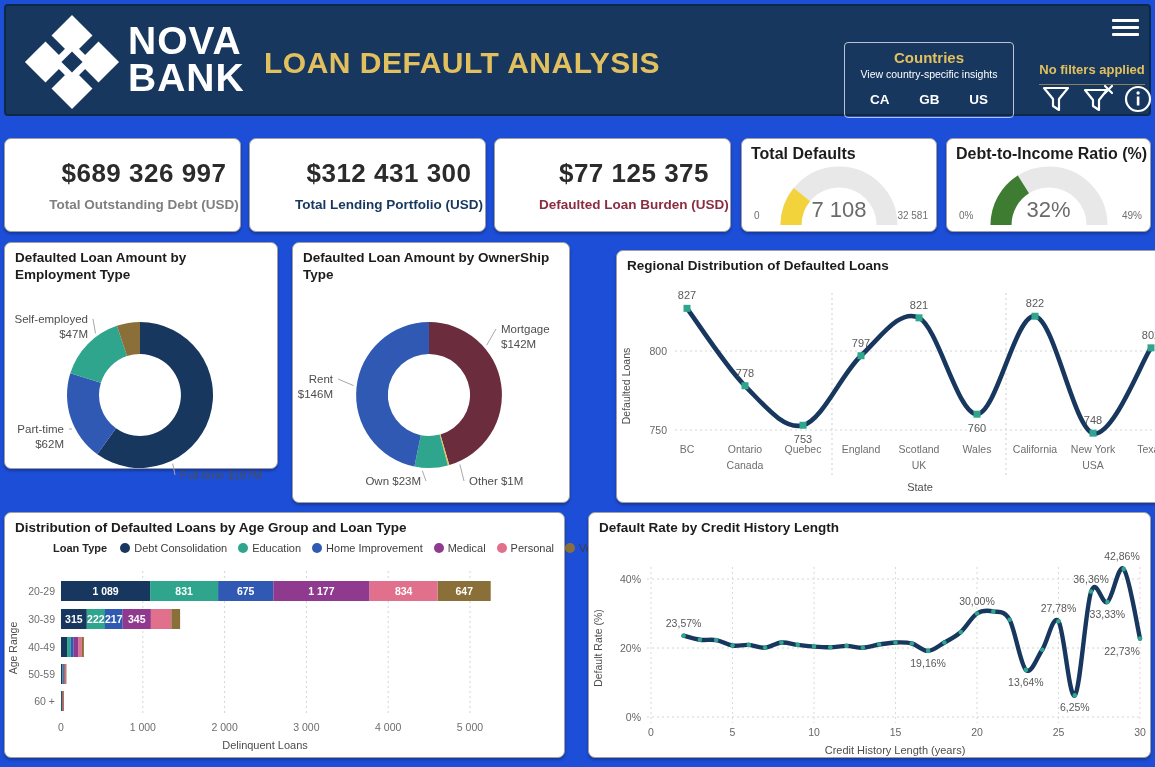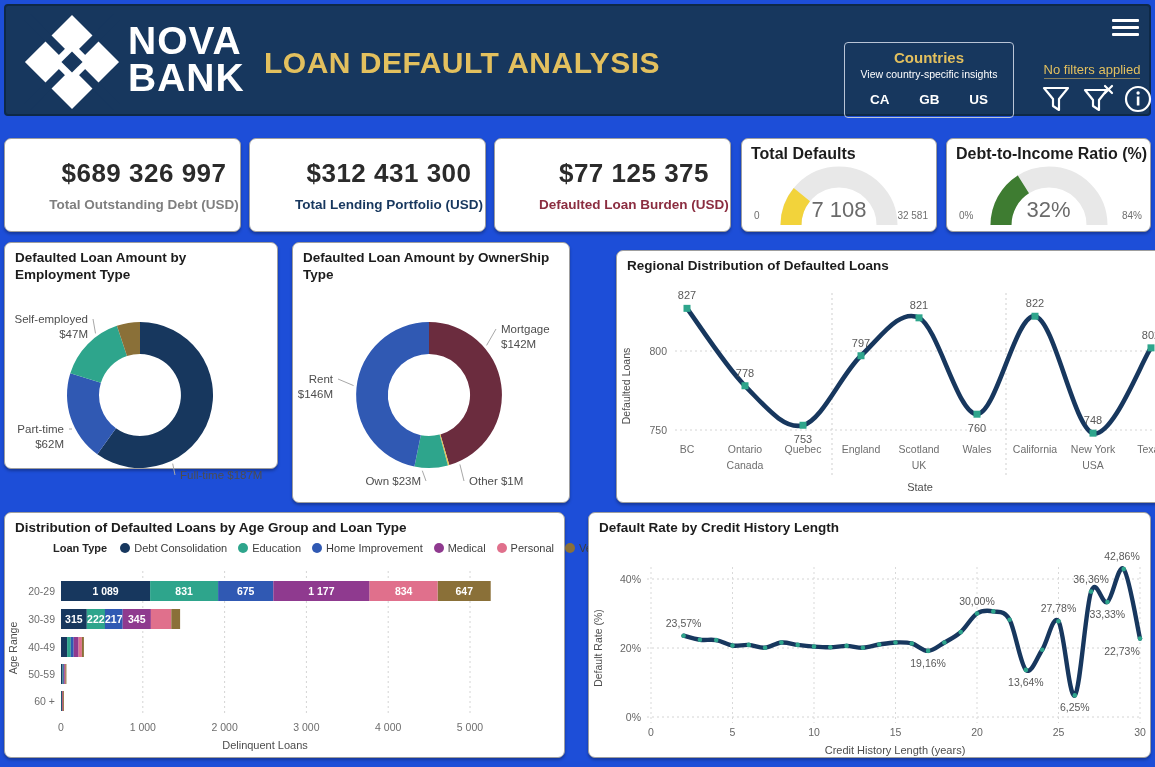--- a/index.html
+++ b/index.html
@@ -9,21 +9,21 @@
   
   .header{position:absolute;left:4px;top:4px;width:1147px;height:112px;background:#17375e;border:2px solid #0e2946;border-radius:4px;box-sizing:border-box;}
   .brand{position:absolute;left:122px;top:16px;color:#fff;font-weight:bold;font-size:39px;line-height:37px;letter-spacing:1px;}
   .main-title{position:absolute;left:258px;top:40px;color:#e3c05e;font-weight:bold;font-size:30px;letter-spacing:.5px;}
   .countries-panel{position:absolute;left:838px;top:36px;width:170px;height:76px;border:1px solid #b9c4d6;border-radius:4px;box-sizing:border-box;text-align:center;}
   .countries-title{color:#e3c05e;font-size:15px;font-weight:bold;margin-top:6px;}
   .countries-sub{color:#fff;font-size:10.5px;margin-top:2px;}
   .country-btns{display:flex;justify-content:space-around;margin-top:11px;padding:0 10px;}
   .country-btn{color:#fff;font-weight:bold;font-size:13.5px;cursor:pointer;background:none;border:none;font-family:inherit;}
   .filter-status{position:absolute;left:1026px;top:56px;width:120px;text-align:center;color:#e3c05e;font-size:13px;}
-  .filter-status span{border-bottom:1px solid rgba(227,192,94,.55);padding-bottom:1px;}
+  .filter-status span{border-bottom:1px solid rgba(227,192,94,.55);padding-bottom:7px;font-weight:bold;}
   .hdr-icons{position:absolute;left:1034px;top:78px;width:112px;display:flex;align-items:center;justify-content:space-between;}
   .hamburger{position:absolute;right:10px;top:9px;width:27px;cursor:pointer;}
   .hamburger div{height:3.5px;background:#fff;margin:3.5px 0;border-radius:1px;}
   
   .kpi{display:flex;flex-direction:column;align-items:center;justify-content:center;gap:8px;padding-left:43px;}
   .kpi-value{font-size:26px;font-weight:bold;color:#2b2b2b;letter-spacing:.5px;}
   .kpi-label{font-size:13.5px;font-weight:bold;}
   
   .gauge-title{position:absolute;left:9px;top:6px;font-size:16px;font-weight:bold;color:#1c1c1c;}
   .gauge-svg{position:absolute;left:50%;transform:translateX(-50%);bottom:4px;}
@@ -113,21 +113,21 @@
     <div class="gauge-max">32 581</div>
   </div>
   <div class="card" style="left:946px;top:138px;width:205px;height:94px;">
     <div class="gauge-title">Debt-to-Income Ratio (%)</div>
     <svg class="gauge-svg" id="gauge-svg-1" width="150" height="76">
         <path d="M 27 74 A 48 48 0 0 1 123 74" fill="none" stroke="#e8e8e8" stroke-width="21"></path>
         <path d="M 27 74 A 48 48 0 0 1 123 74" fill="none" stroke="#3e7c31" stroke-width="21" stroke-dasharray="48.3 150.8"></path>
       </svg>
     <div class="gauge-value">32%</div>
     <div class="gauge-min">0%</div>
-    <div class="gauge-max">84%</div>
+    <div class="gauge-max">49%</div>
   </div>
 
   <div class="card" style="left:4px;top:242px;width:274px;height:227px;">
     <div class="card-title">Defaulted Loan Amount by Employment Type</div>
     <svg class="chart-svg" id="donut-svg-0" style="top:40px;" width="274" height="219">
         <path d="M135.0,39.0 A73,73 0 1 1 92.3,171.2 L111.0,145.3 A41,41 0 1 0 135.0,71.0 Z" fill="#17375e"></path>
         <line x1="167.7" y1="180.6" x2="170.0" y2="192.0" stroke="#a8a8a8" stroke-width="1"></line>
         <text x="175" y="196" text-anchor="start" font-size="11.5" fill="#4d4d4d" font-family="Liberation Sans, sans-serif"><tspan x="175" dy="0">Full-time $187M</tspan></text>
         <path d="M92.3,171.2 A73,73 0 0 1 65.3,90.3 L95.9,99.8 A41,41 0 0 0 111.0,145.3 Z" fill="#3059b3"></path>
         <line x1="67.0" y1="146.0" x2="64.0" y2="146.0" stroke="#a8a8a8" stroke-width="1"></line>

